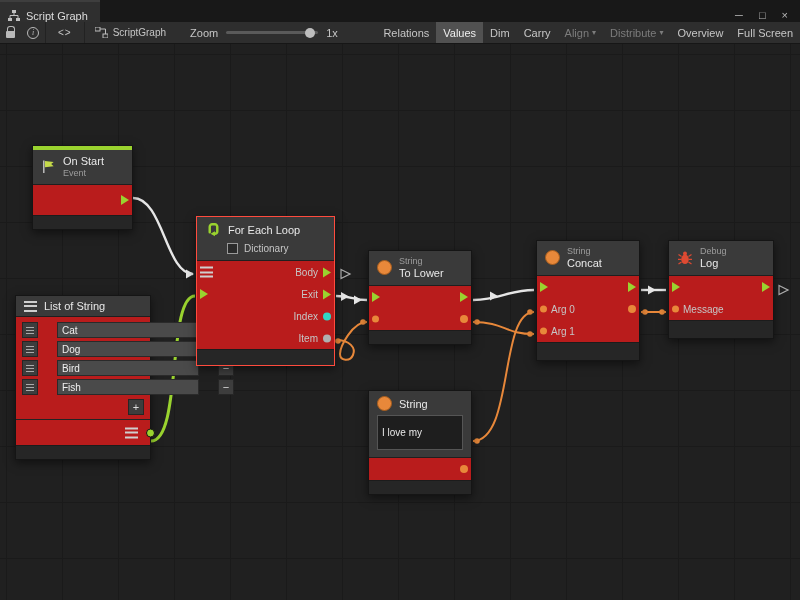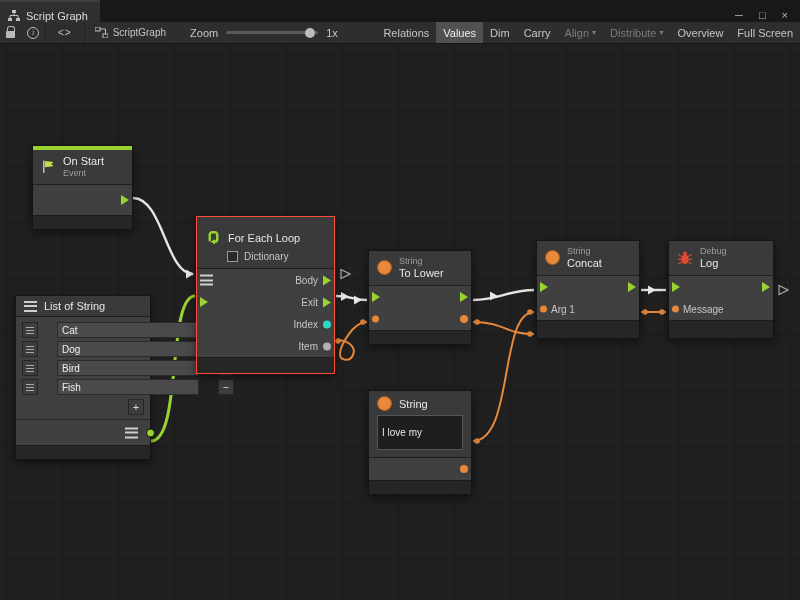--- a/index.html
+++ b/index.html
@@ -42,30 +42,30 @@
   
   .canvas { position:absolute; left:0; top:44px; width:800px; height:556px;
     background-color:#202020;
     background-image:linear-gradient(#1a1a1a 1px, transparent 1px),
                      linear-gradient(90deg,#1a1a1a 1px, transparent 1px);
     background-size:56px 56px; background-position:6px 10px; }
   svg.wires { position:absolute; left:0; top:0; width:800px; height:600px;
     z-index:2; pointer-events:none; }
 
   
-  .node { position:absolute; z-index:3; background:#404040; border:1px solid #151515;
+  .node { position:absolute; z-index:3; background:#b91c1c; border:1px solid #151515;
     box-shadow:0 3px 9px rgba(0,0,0,.5); color:#c9c9c9; font-size:11px; }
   .node.selected { border:1px solid #ff4b3e; }
   .accent { height:4px; background:#9ad32f; }
   .hdr { background:#3a3a3a; display:flex; align-items:center; gap:7px;
     padding:5px 8px; border-bottom:1px solid #1f1f1f; }
   .hdr-text { display:flex; flex-direction:column; line-height:1.2; }
   .hdr-cat { font-size:9px; color:#9c9c9c; }
   .hdr-title { font-size:11px; color:#e8e8e8; }
-  .hdr2 { background:#3a3a3a; border-bottom:1px solid #1f1f1f; padding:12px 8px 6px; }
+  .hdr2 { background:#3a3a3a; border-bottom:1px solid #1f1f1f; padding:4px 8px 6px; }
   .hdr2-line1 { display:flex; align-items:center; gap:6px; }
   .hdr2-line2 { display:flex; align-items:center; gap:6px; padding:5px 0 0 22px; }
   .checkbox { width:11px; height:11px; border:1px solid #9a9a9a; background:#2a2a2a; }
   .ports { position:relative; }
   .prow { position:relative; height:22px; }
   .left-port { position:absolute; left:3px; top:50%; transform:translateY(-50%);
     display:flex; align-items:center; gap:4px; }
   .right-port { position:absolute; right:3px; top:50%; transform:translateY(-50%);
     display:flex; align-items:center; gap:5px; }
   .plabel { font-size:10px; color:#c6c6c6; }
@@ -395,20 +395,29 @@
       <span class="left-port">
           <span class="flow-arrow"></span>
         </span>
       <span class="right-port">
           <span class="flow-arrow"></span>
         </span>
     </div>
     <div class="prow">
       <span class="left-port">
         <span class="dot orange" style="width:7px;height:7px;"></span>
+        <span class="plabel">Arg 0</span>
+      </span>
+      <span class="right-port">
+          <span class="dot orange"></span>
+        </span>
+    </div>
+    <div class="prow">
+      <span class="left-port">
+        <span class="dot orange" style="width:7px;height:7px;"></span>
         <span class="plabel">Arg 1</span>
       </span>
     </div>
   </div>
   <div class="footer" style="height:18px;"></div>
 </div>
 
 <div class="node" style="left:668px; top:240px; width:106px;">
   <div class="hdr">
     <svg width="16" height="16" viewBox="0 0 16 16">

